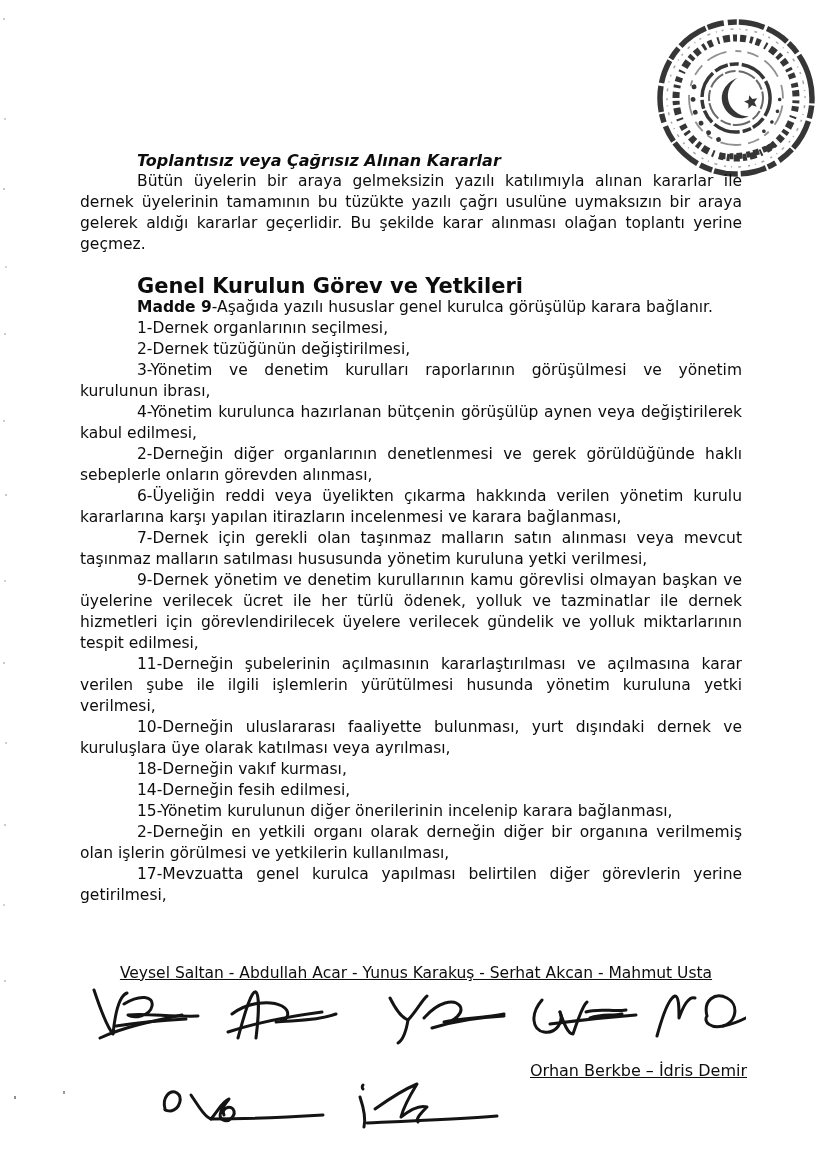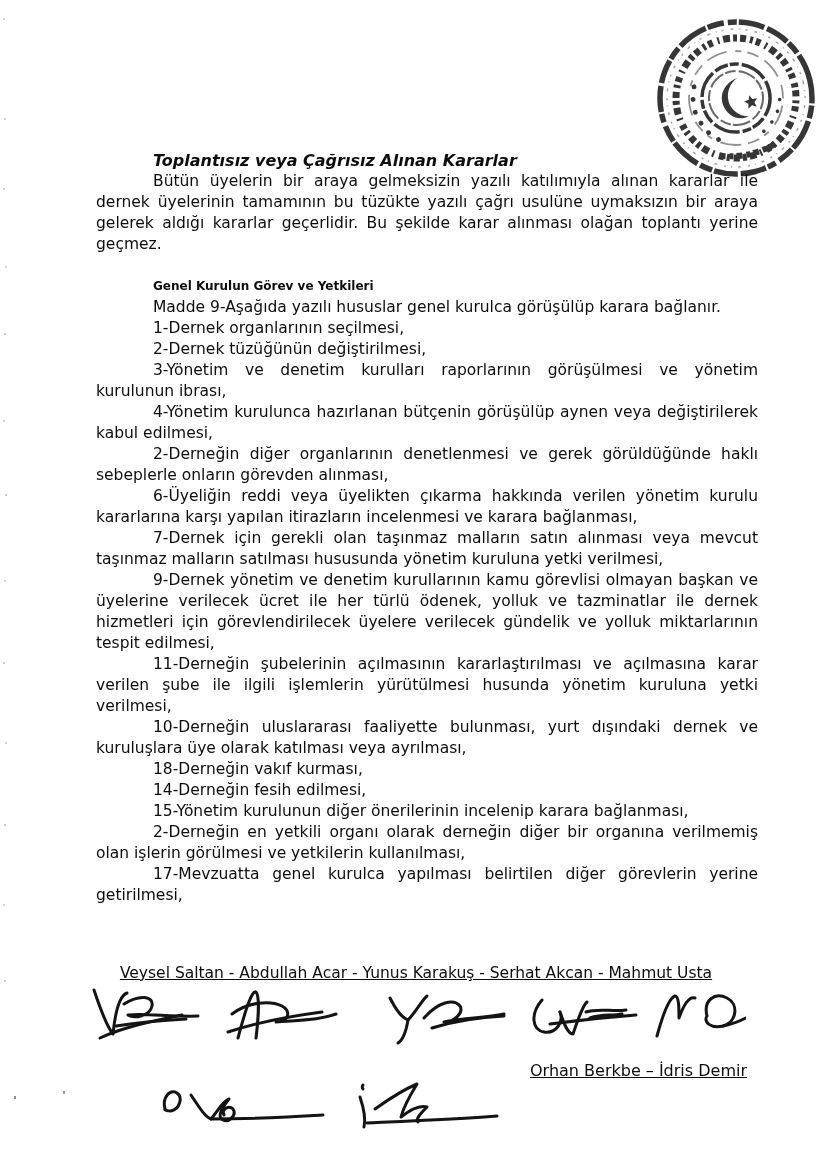--- a/index.html
+++ b/index.html
@@ -9,36 +9,36 @@
     font-family: "DejaVu Sans", "Liberation Sans", sans-serif;
     color: #0d0d0d;
     position: relative;
     overflow: hidden;
   }
   .page { position: absolute; inset: 0; }
 
   
   .doc {
     position: absolute;
-    left: 96px; top: 150px; width: 662px;
+    left: 80px; top: 150px; width: 662px;
     font-size: 15.5px; line-height: 21px;
     text-align: justify;
   }
   .doc p { margin: 0; text-indent: 57px; }
   .h-bold-italic {
     margin: 0; text-indent: 57px;
     font-weight: bold; font-style: italic;
     font-size: 16px; text-align: left;
   }
   .h-bold {
     margin: 21px 0 0 0; text-indent: 57px;
-    font-weight: bold; font-size: 12px; text-align: left;
+    font-weight: bold; font-size: 21px; text-align: left;
   }
   .madde-line { margin: 0; text-indent: 57px; text-align: left; }
-  .madde-line b { font-weight: normal; text-align: right; }
+  .madde-line b { font-weight: bold; text-align: right; }
 
   
   .sig-block { position: absolute; left: 85px; top: 963px; width: 662px; text-decoration: underline; }
   .sig-names {
     font-size: 15.5px; line-height: 21px; text-align: center; margin: 0;
   }
   .sig-row1-svg { display: block; margin: 2px auto 0 auto; }
   .sig-names2 { font-size: 16px; line-height: 21px; text-align: right; margin: 14px 0 0 28px; }
   .sig-row2-svg { display: block; margin: 0 auto 0 60px; }
 

